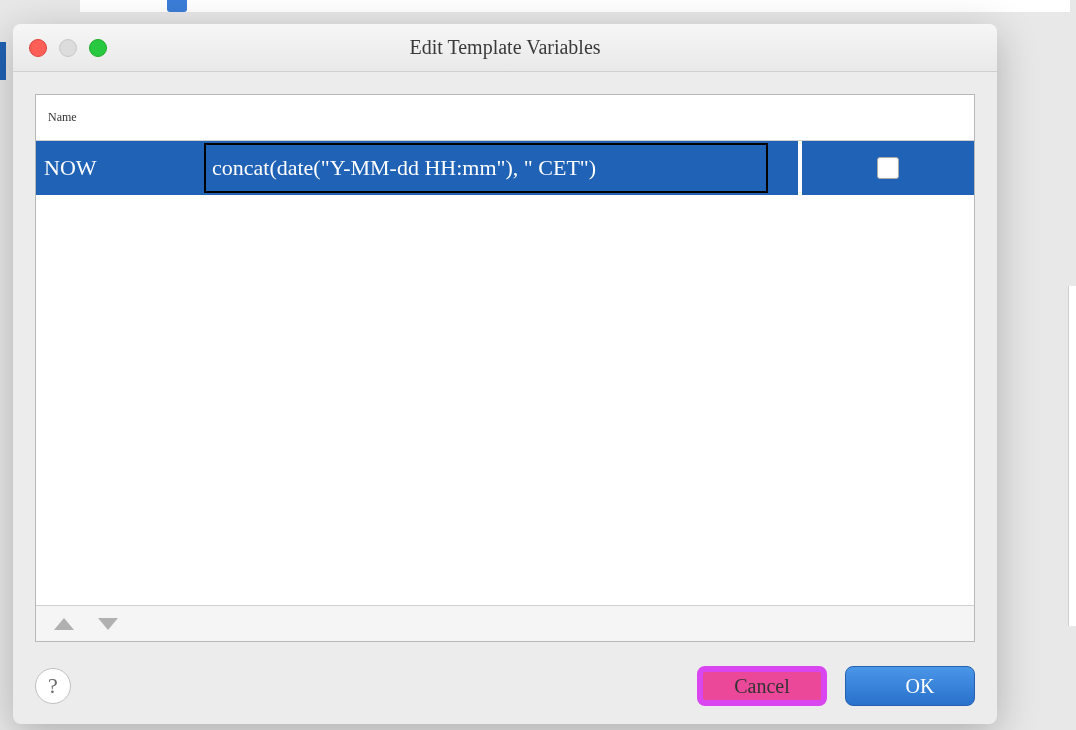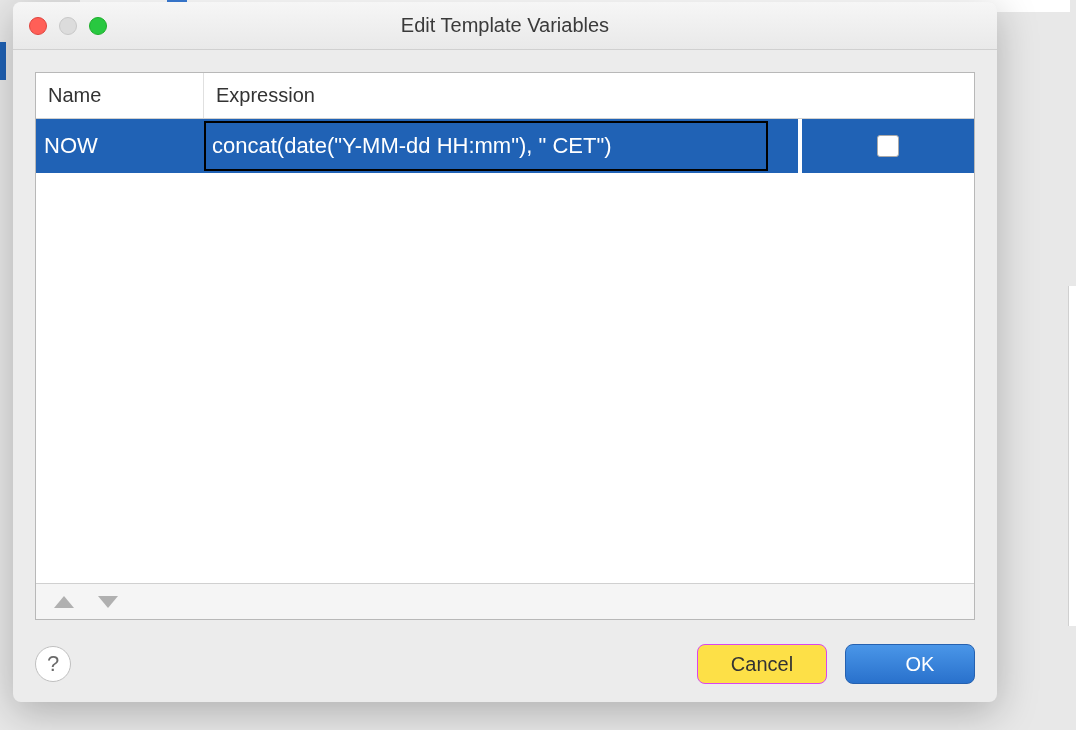--- a/index.html
+++ b/index.html
@@ -13,28 +13,29 @@
       background: #e8e8e8;
       width: 1076px;
       height: 730px;
       overflow: hidden;
       position: relative;
     }
     
     .dialog-window {
       position: absolute;
       left: 13px;
-      top: 2px;
+      top: 24px;
       width: 984px;
       height: 700px;
       background: #ececec;
       border-radius: 8px;
       box-shadow: 0 10px 40px rgba(0,0,0,0.25);
       display: flex;
       flex-direction: column;
+      font-family: Liberation Serif, serif;
     }
     
     .titlebar {
       height: 48px;
       display: flex;
       align-items: center;
       position: relative;
       border-top-left-radius: 8px;
       border-top-right-radius: 8px;
       background: linear-gradient(#f6f6f6, #e9e9e9);
@@ -98,21 +99,21 @@
       display: flex;
       height: 46px;
       background: #ffffff;
       border-bottom: 1px solid #d0d0d0;
     }
     
     .th {
       display: flex;
       align-items: center;
       padding: 0 12px;
-      font-size: 20px;
+      font-size: 12px;
       color: #333;
       border-right: 1px solid #e0e0e0;
       white-space: nowrap;
       overflow: hidden;
       text-overflow: ellipsis;
       text-align: center;
     }
     
     .th:last-child {
       border-right: none;
@@ -248,22 +249,22 @@
       border-radius: 8px;
       font-size: 20px;
       cursor: pointer;
       display: flex;
       align-items: center;
       justify-content: center;
       padding: 0 20px;
     }
     
     .btn-cancel {
-      background: #fde047;
-      border: 1px solid #d946ef;
+      background: #ec4899;
+      border: 6px solid #d946ef;
       color: #333;
     }
     
     .btn-ok {
       background: linear-gradient(#4a96e8, #2971cc);
       border: 1px solid #2561b0;
       color: #ffffff;
       padding-left: 40px;
     }
     
@@ -324,21 +325,20 @@
     </div>
     <div class="window-title">Edit Template Variables</div>
   </div>
 
   <div class="dialog-body">
 
     <div class="table-container">
 
       <div class="table-header">
         <div class="th col-name">Name</div>
-        <div class="th col-expression">Expression</div>
       </div>
 
       <div class="table-rows">
         <div class="table-row">
           <div class="td col-name">NOW</div>
           <div class="expression-cell">concat(date("Y-MM-dd HH:mm"), " CET")</div>
           <div class="td" style="flex:1"></div>
           <div class="skip-separator"></div>
           <div class="td col-skip skip-cell">
             <div class="checkbox"></div>

